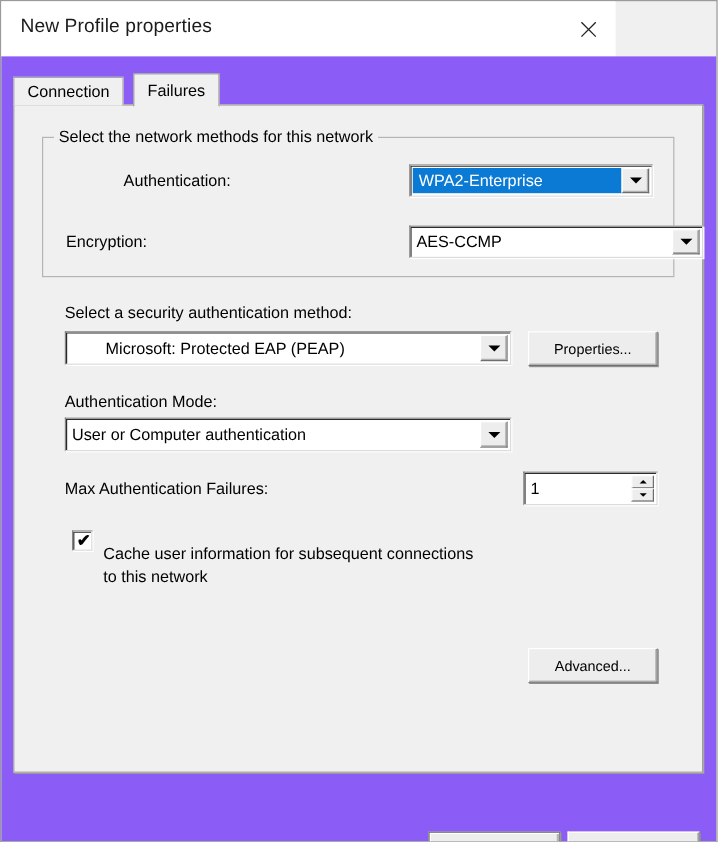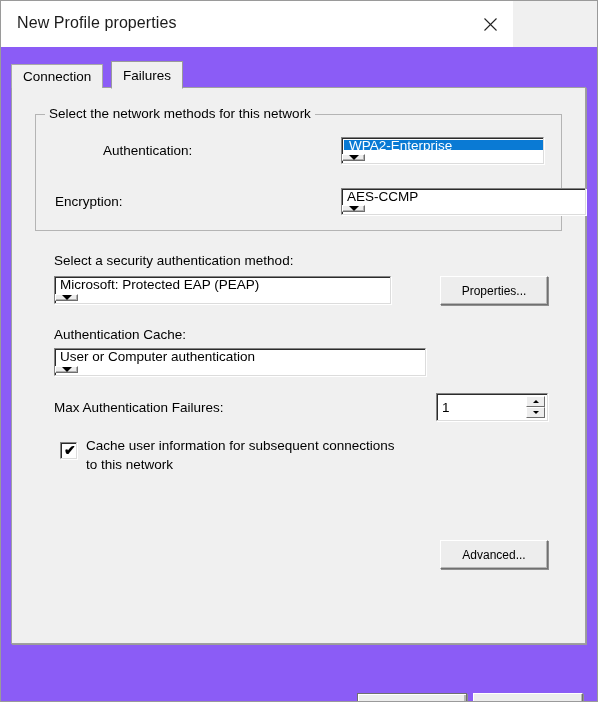--- a/index.html
+++ b/index.html
@@ -151,21 +151,20 @@
     background: #ffffff;
     border-top: 1px solid #848484;
     border-left: 1px solid #848484;
     border-right: 1px solid #dcdcdc;
     border-bottom: 1px solid #dcdcdc;
     box-shadow: inset 1px 1px 0 #2b2b2b, 1px 1px 0 #ffffff;
     display: flex;
     align-items: stretch;
     cursor: default;
     overflow: hidden;
-    flex-direction: column;
   }
   .combo-text {
     flex: 1;
     display: flex;
     align-items: center;
     padding-left: 5px;
     font-size: 13.5px;
     color: #000;
     white-space: nowrap;
     overflow: hidden;
@@ -301,20 +300,21 @@
     line-height: 17px;
     color: #000;
     font-weight: bold;
   }
   .check-label {
     margin-left: 9px;
     font-size: 13.5px;
     line-height: 19px;
     color: #000;
     white-space: pre-line;
+    margin-top: 16px;
   }
 
   
   .footer-btn {
     position: absolute;
     margin-top: 36px;
   }
 </style>
 </head>
 <body>
@@ -361,32 +361,32 @@
         <div class="combo" style="left:305px; top:73px; width:245px; height:27px;">
           <div class="combo-text">AES-CCMP</div>
           <div class="combo-btn">
             <span class="arrow-down"></span>
           </div>
         </div>
       </div>
 
       <div class="lbl" style="left:42px; top:165px;">Select a security authentication method:</div>
 
-      <div class="combo" style="left:42px; top:188px; width:337px; height:28px;">
+      <div class="combo" style="left:42px; top:188px; width:372px; height:28px;padding-left:28px;">
         <div class="combo-text">Microsoft: Protected EAP (PEAP)</div>
         <div class="combo-btn">
           <span class="arrow-down"></span>
         </div>
       </div>
 
       <div class="btn" style="left:428px; top:188px; width:108px; height:29px;">
         <span>Properties...</span>
       </div>
 
-      <div class="lbl" style="left:42px; top:239px;">Authentication Cache:</div>
+      <div class="lbl" style="left:42px; top:239px;">Authentication Mode:</div>
 
       <div class="combo" style="left:42px; top:260px; width:372px; height:28px;">
         <div class="combo-text">User or Computer authentication</div>
         <div class="combo-btn">
           <span class="arrow-down"></span>
         </div>
       </div>
 
       <div class="lbl" style="left:42px; top:312px;">Max Authentication Failures:</div>
 

